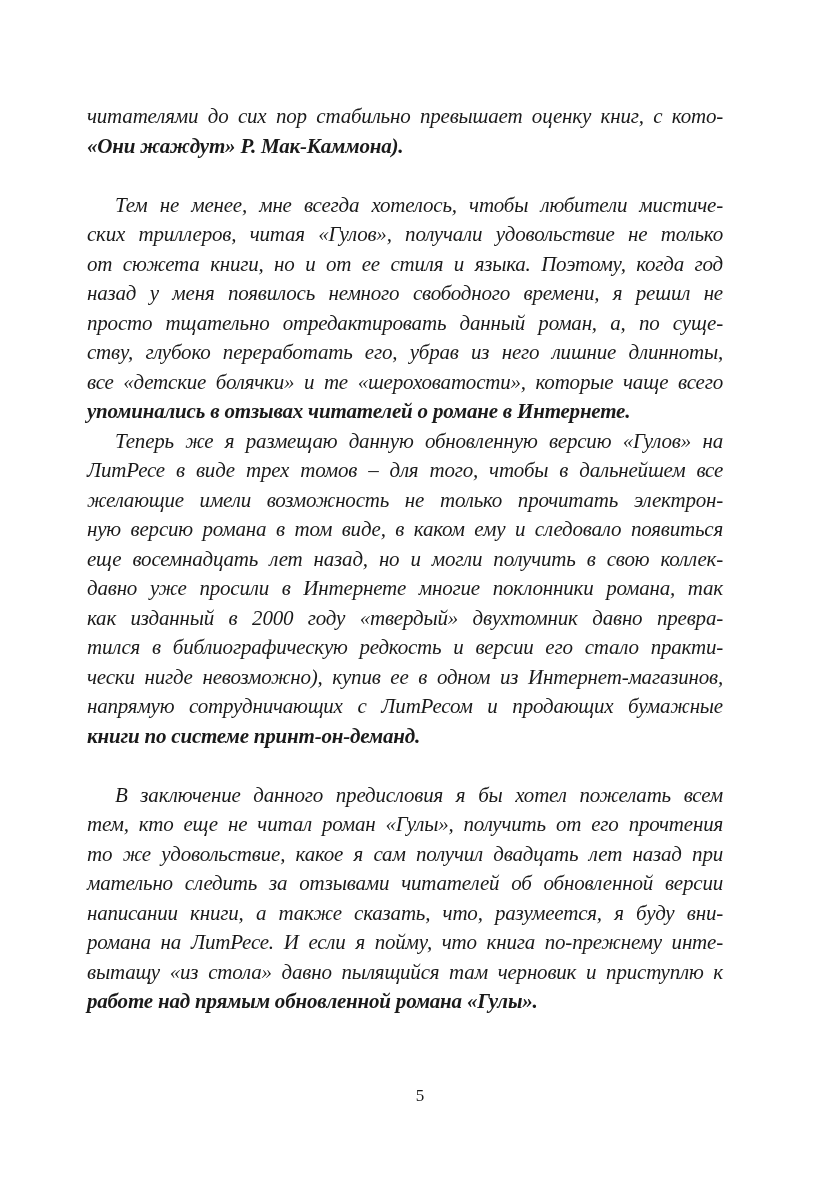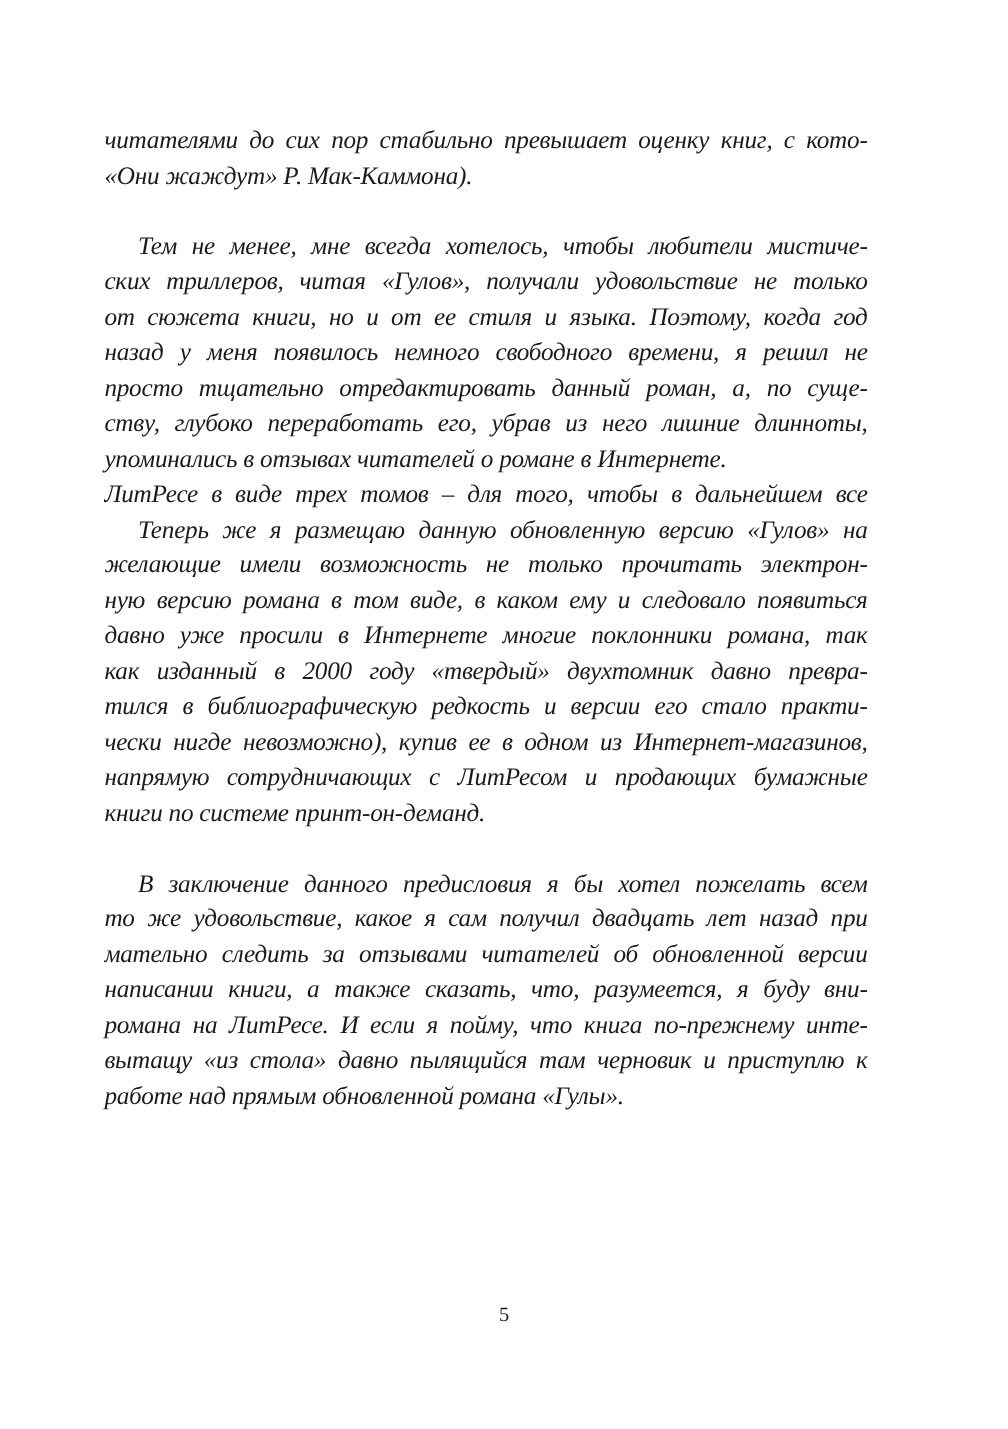--- a/index.html
+++ b/index.html
@@ -31,20 +31,21 @@
       font-size: 21px;
       line-height: 29.5px;
       height: 29.5px;
       white-space: nowrap;
       text-align: justify;
       text-align-last: justify;
       letter-spacing: -0.2px;
     }
     .line.last {
       text-align-last: left;
+      font-weight: bold;
     }
     .line.indent {
       padding-left: 28px;
     }
     .gap {
       height: 29.5px;
     }
     .page-number {
       position: absolute;
       left: 0;
@@ -68,40 +69,43 @@
 
   <div class="gap"></div>
 
   <div class="para">
     <span class="line indent">Тем не менее, мне всегда хотелось, чтобы любители мистиче-</span>
     <span class="line">ских триллеров, читая «Гулов», получали удовольствие не только</span>
     <span class="line">от сюжета книги, но и от ее стиля и языка. Поэтому, когда год</span>
     <span class="line">назад у меня появилось немного свободного времени, я решил не</span>
     <span class="line">просто тщательно отредактировать данный роман, а, по суще-</span>
     <span class="line">ству, глубоко переработать его, убрав из него лишние длинноты,</span>
+    <span class="line">все «детские болячки» и те «шероховатости», которые чаще всего</span>
     <span class="line last">упоминались в отзывах читателей о романе в Интернете.</span>
   </div>
 
   <div class="para">
+    <span class="line indent">Теперь же я размещаю данную обновленную версию «Гулов» на</span>
     <span class="line">ЛитРесе в виде трех томов – для того, чтобы в дальнейшем все</span>
-    <span class="line indent">Теперь же я размещаю данную обновленную версию «Гулов» на</span>
     <span class="line">желающие имели возможность не только прочитать электрон-</span>
     <span class="line">ную версию романа в том виде, в каком ему и следовало появиться</span>
+    <span class="line">еще восемнадцать лет назад, но и могли получить в свою коллек-</span>
     <span class="line">давно уже просили в Интернете многие поклонники романа, так</span>
     <span class="line">как изданный в 2000 году «твердый» двухтомник давно превра-</span>
     <span class="line">тился в библиографическую редкость и версии его стало практи-</span>
     <span class="line">чески нигде невозможно), купив ее в одном из Интернет-магазинов,</span>
     <span class="line">напрямую сотрудничающих с ЛитРесом и продающих бумажные</span>
     <span class="line last">книги по системе принт-он-деманд.</span>
   </div>
 
   <div class="gap"></div>
 
   <div class="para">
     <span class="line indent">В заключение данного предисловия я бы хотел пожелать всем</span>
+    <span class="line">тем, кто еще не читал роман «Гулы», получить от его прочтения</span>
     <span class="line">то же удовольствие, какое я сам получил двадцать лет назад при</span>
     <span class="line">мательно следить за отзывами читателей об обновленной версии</span>
     <span class="line">написании книги, а также сказать, что, разумеется, я буду вни-</span>
     <span class="line">романа на ЛитРесе. И если я пойму, что книга по-прежнему инте-</span>
     <span class="line">вытащу «из стола» давно пылящийся там черновик и приступлю к</span>
     <span class="line last">работе над прямым обновленной романа «Гулы».</span>
   </div>
 
 </div>
 

